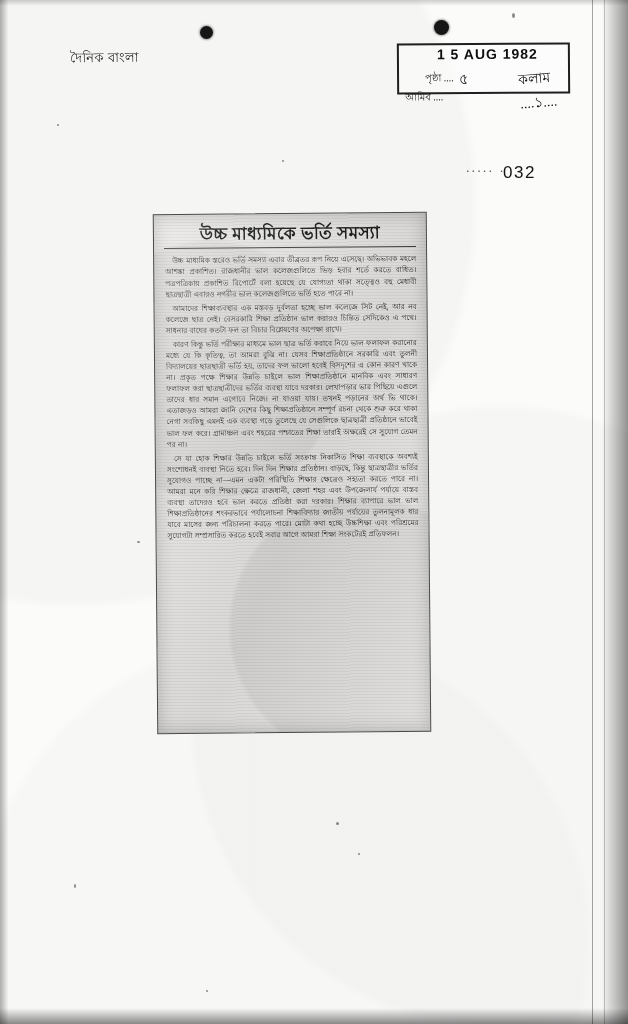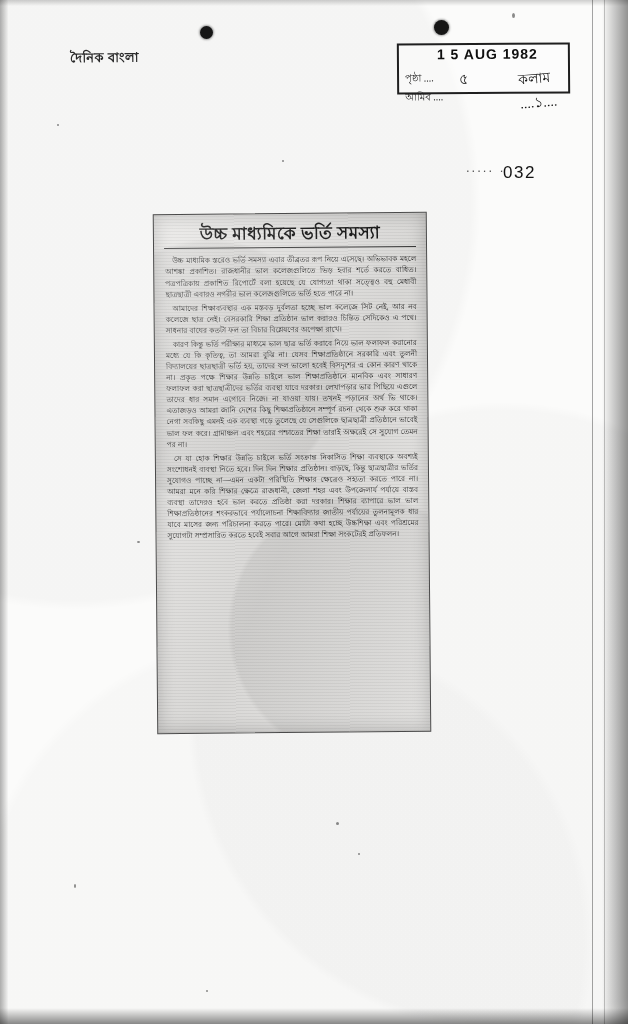--- a/index.html
+++ b/index.html
@@ -50,21 +50,21 @@
     border-radius: 50%;
   }
 
   
   .masthead {
     position: absolute;
     left: 70px;
     top: 48px;
     font-family: "Liberation Serif", serif;
     font-size: 13px;
-    font-weight: bold;
+    font-weight: normal;
     color: #2a2a2a;
     letter-spacing: 0.5px;
     transform: rotate(-0.6deg);
     text-align: right;
   }
 
   
   .punch {
     position: absolute;
     width: 13px; height: 13px;
@@ -88,21 +88,21 @@
   }
   .stamp-row {
     position: absolute;
     left: 6px;
     font-family: "Liberation Serif", serif;
     font-size: 10px;
     color: #1f1f1f;
     white-space: nowrap;
   }
   .stamp-row.r1 { top: 16px; margin-top: 28px; }
-  .stamp-row.r2 { top: 25px; }
+  .stamp-row.r2 { top: 25px; margin-left: 20px; }
   .stamp-date {
     position: absolute;
     left: 38px;
     top: 1px;
     font-family: "Liberation Sans", sans-serif;
     font-size: 14px;
     font-weight: bold;
     letter-spacing: 1px;
     color: #0f0f0f;
   }

